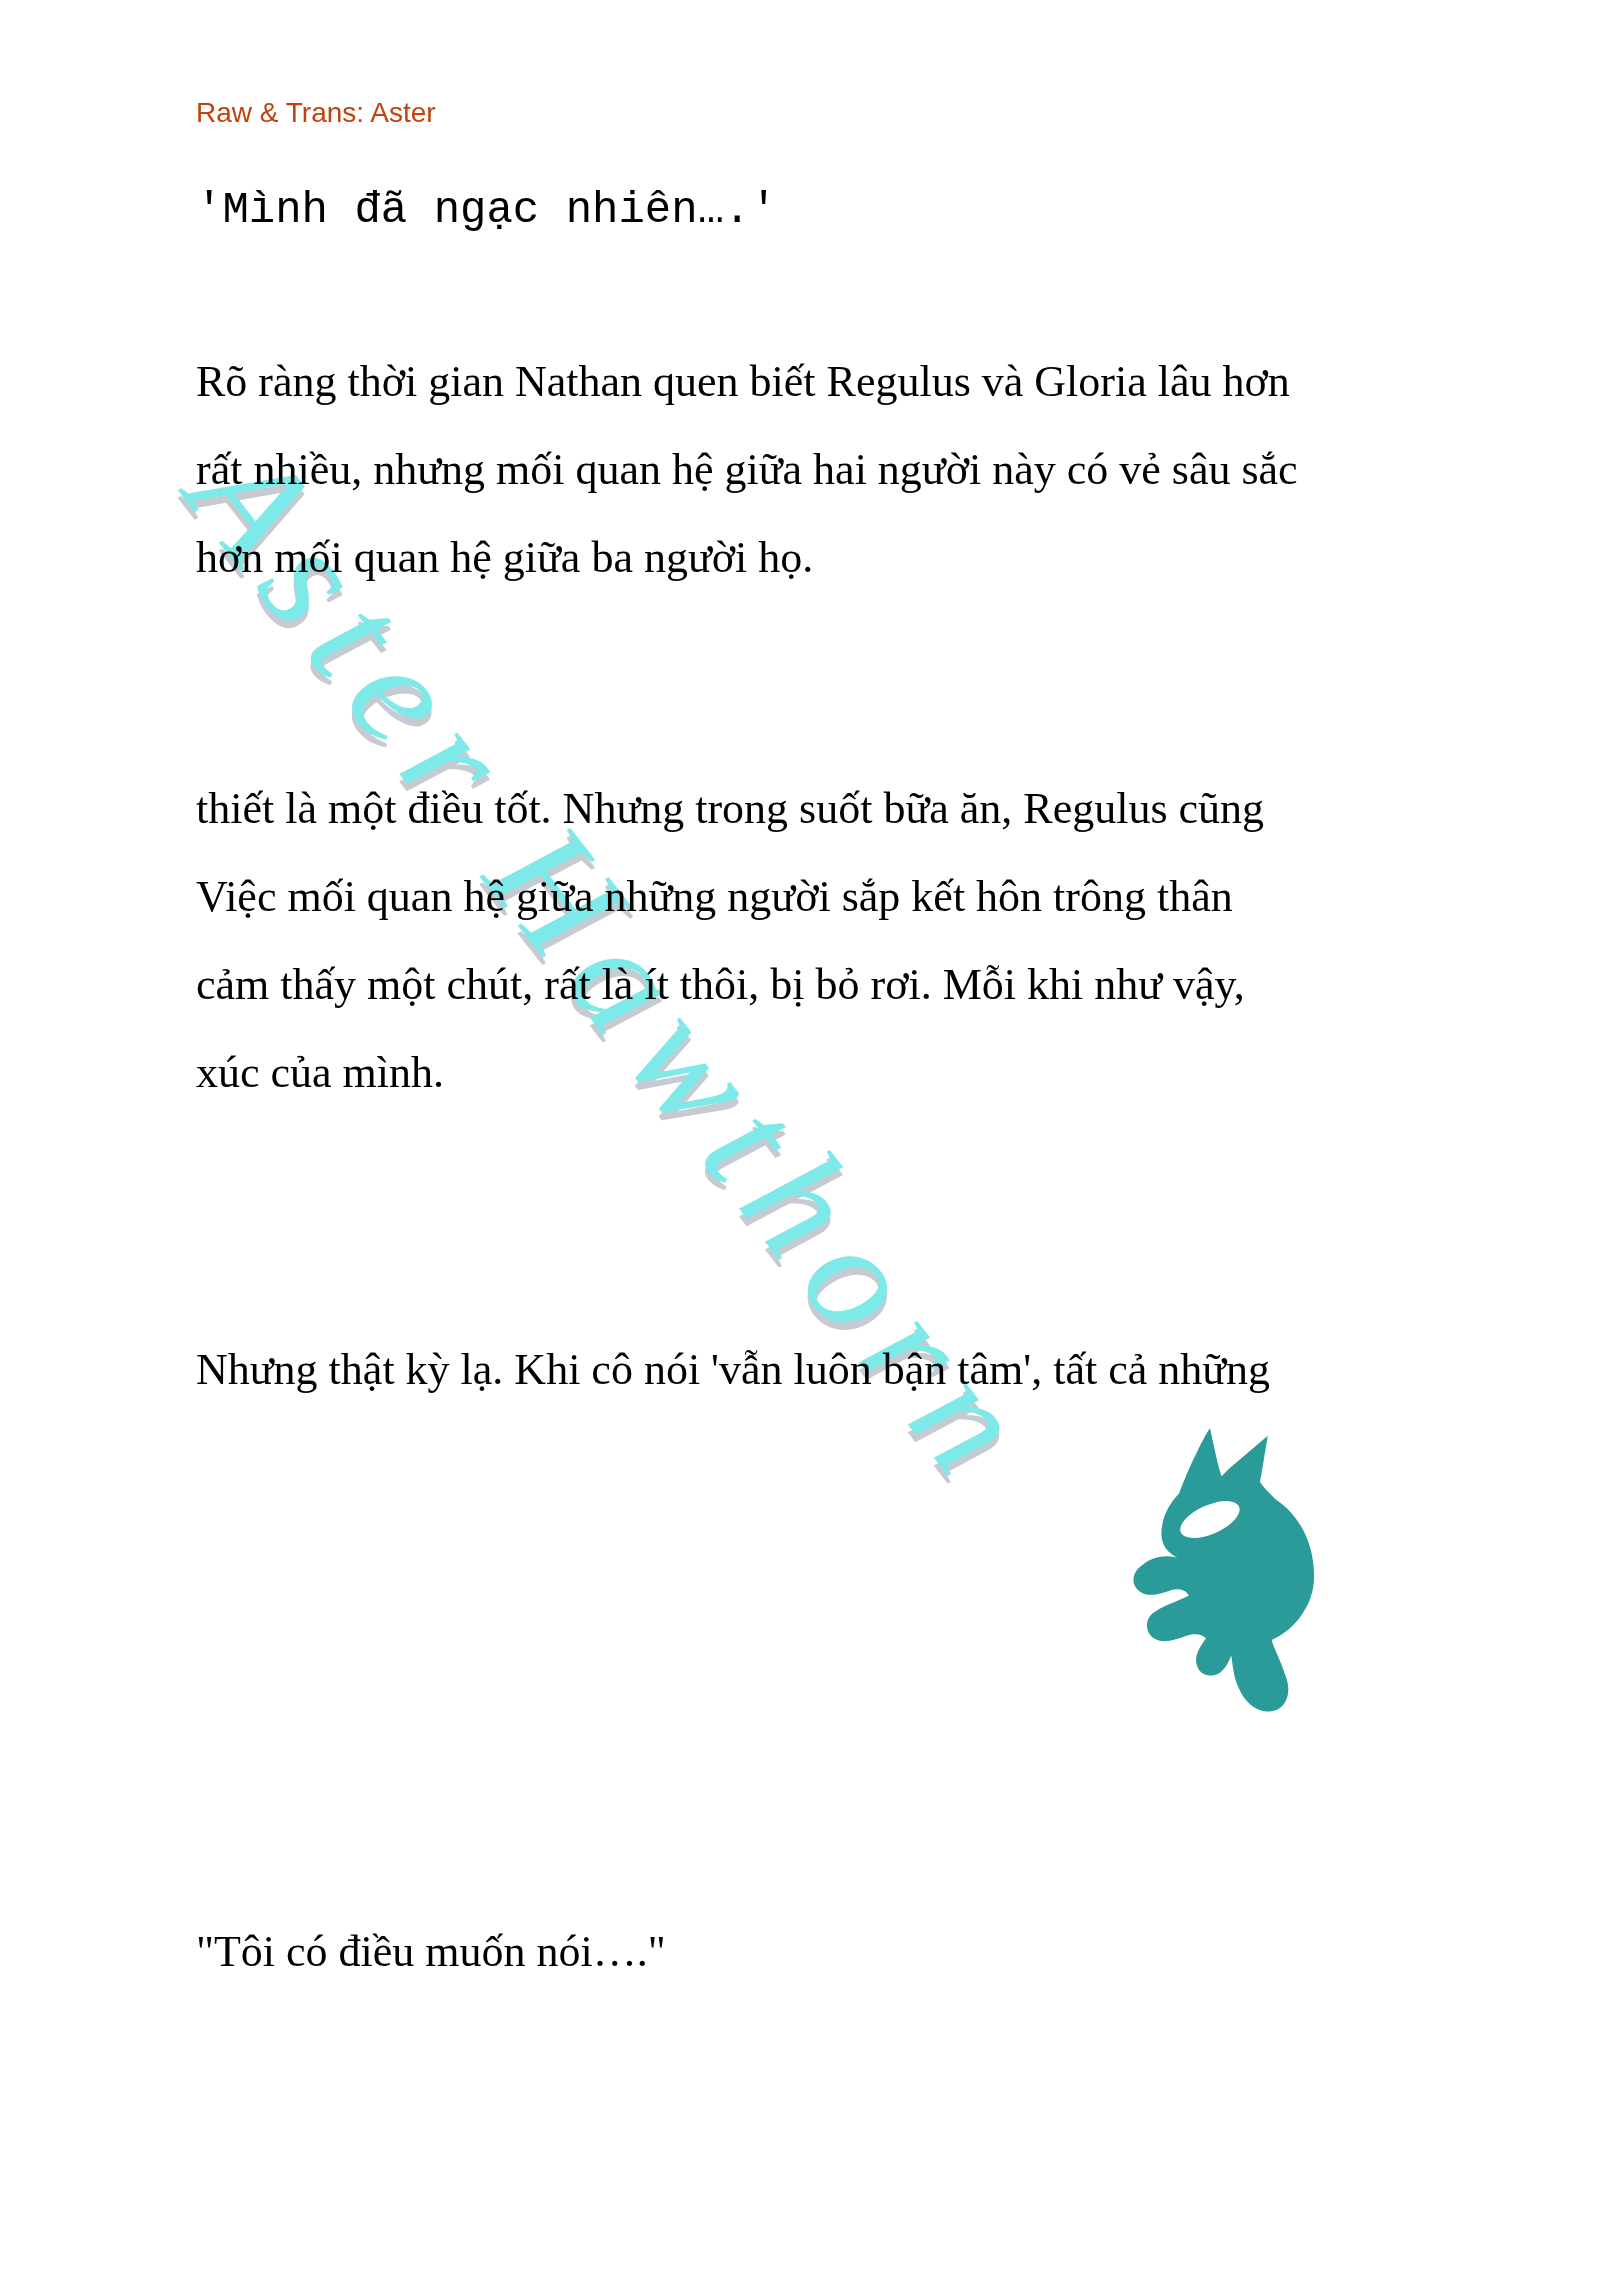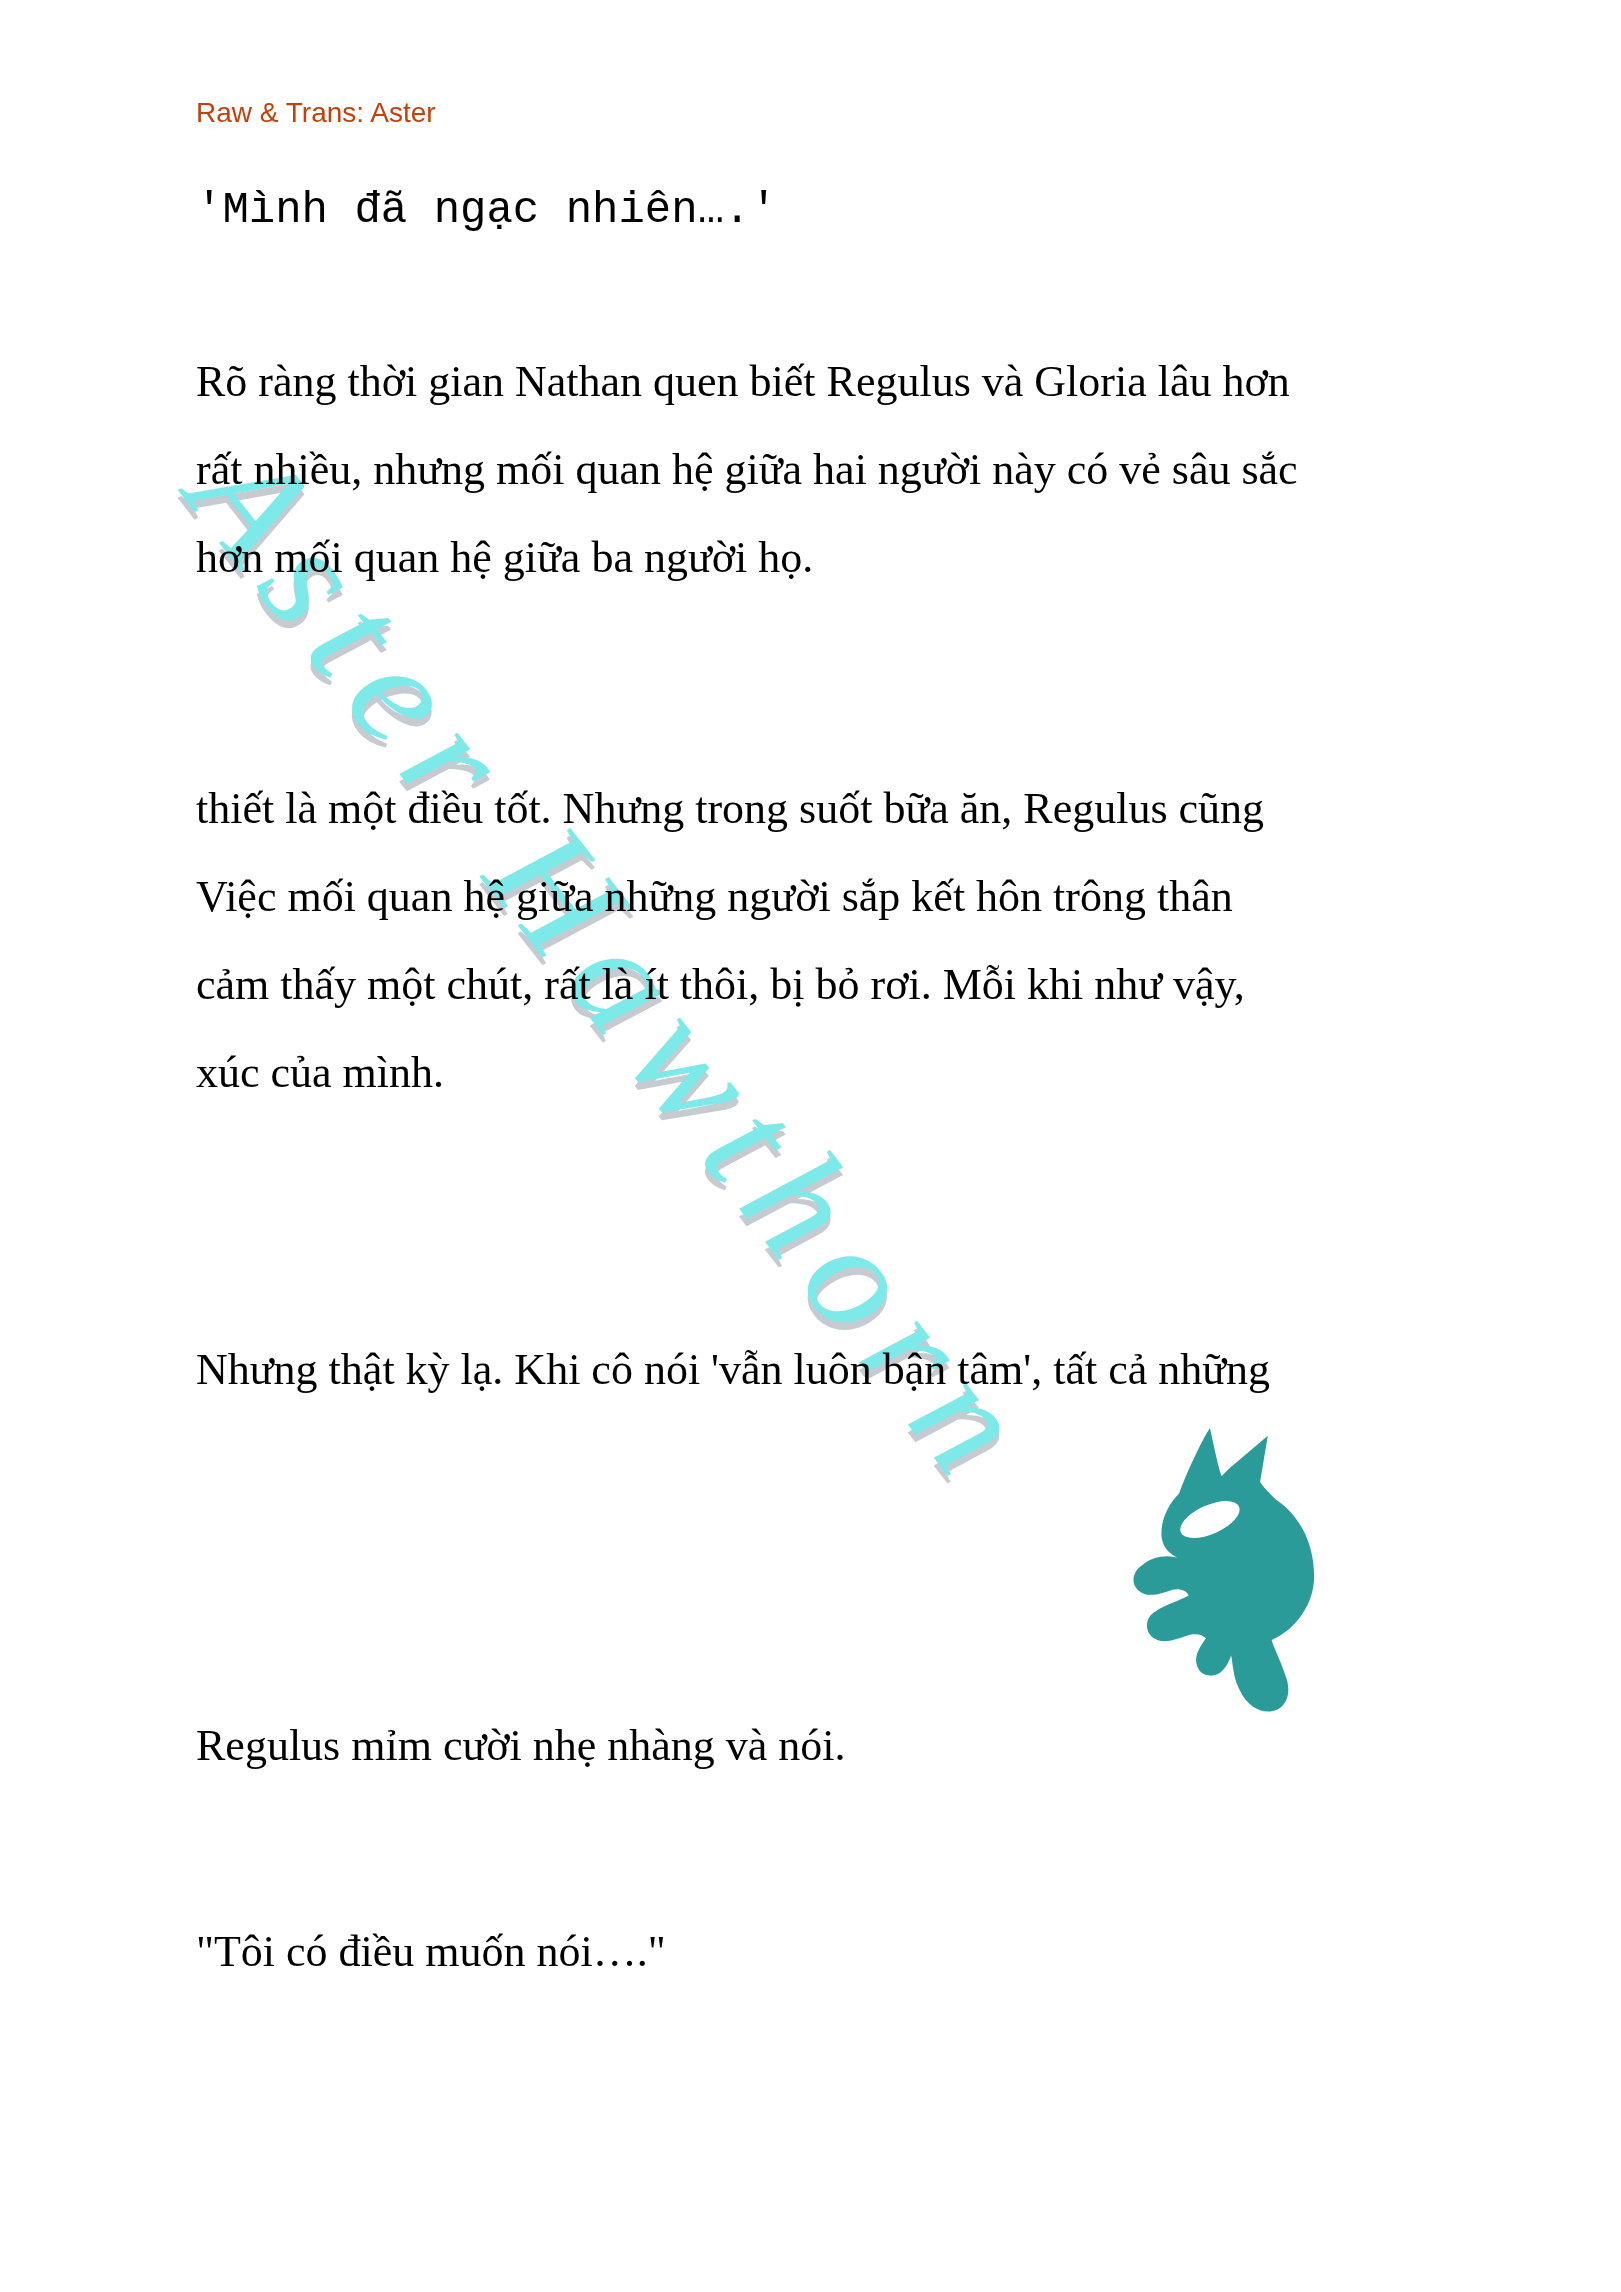--- a/index.html
+++ b/index.html
@@ -82,23 +82,20 @@
     </div>
   <div class="para" id="p3">
       <div class="line">thiết là một điều tốt. Nhưng trong suốt bữa ăn, Regulus cũng</div>
       <div class="line">Việc mối quan hệ giữa những người sắp kết hôn trông thân</div>
       <div class="line">cảm thấy một chút, rất là ít thôi, bị bỏ rơi. Mỗi khi như vậy,</div>
       <div class="line">xúc của mình.</div>
     </div>
   <div class="para" id="p4">
       <div class="line">Nhưng thật kỳ lạ. Khi cô nói 'vẫn luôn bận tâm', tất cả những</div>
     </div>
-  <div class="para" id="p5">
-      <div class="line">Regulus mỉm cười nhẹ nhàng và nói.</div>
-    </div>
   <div class="para" id="p6">
       <div class="line">"Tôi có điều muốn nói…."</div>
     </div>
 
   <svg class="cat" viewBox="0 0 200 310" xmlns="http://www.w3.org/2000/svg" aria-hidden="true" style="color: rgb(42, 155, 153);">
     <path fill="currentColor" d="
       M88,2
       C80,14 64,48 56,70
       C44,82 36,100 38,116
       C40,128 48,134 58,138

